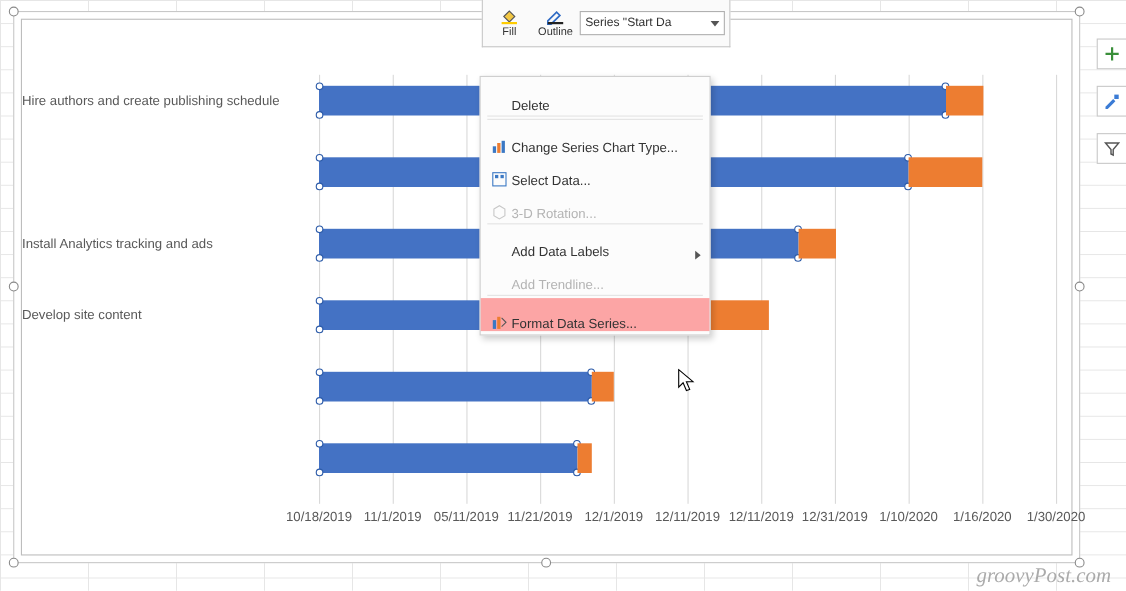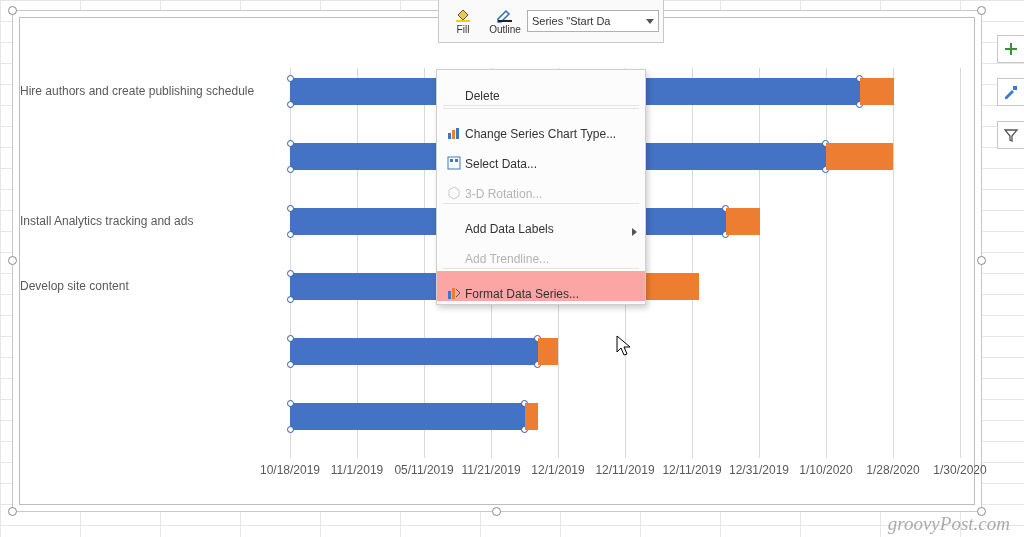--- a/index.html
+++ b/index.html
@@ -125,21 +125,21 @@
 
     <div class="xtick" style="left:270px">10/18/2019</div>
     <div class="xtick" style="left:337px">11/1/2019</div>
     <div class="xtick" style="left:404px">05/11/2019</div>
     <div class="xtick" style="left:471px">11/21/2019</div>
     <div class="xtick" style="left:538px">12/1/2019</div>
     <div class="xtick" style="left:605px">12/11/2019</div>
     <div class="xtick" style="left:672px">12/11/2019</div>
     <div class="xtick" style="left:739px">12/31/2019</div>
     <div class="xtick" style="left:806px">1/10/2020</div>
-    <div class="xtick" style="left:873px">1/28/2020</div>
+    <div class="xtick" style="left:873px">1/16/2020</div>
     <div class="xtick" style="left:940px">1/30/2020</div>
 
     <div class="bar-row" style="top:60px">
       <div class="bar-blue" style="left:0;width:570px">
         <span class="bar-sel-dot" style="left:-3px;top:-3px"></span>
         <span class="bar-sel-dot" style="right:-3px;top:-3px"></span>
         <span class="bar-sel-dot" style="left:-3px;bottom:-3px"></span>
         <span class="bar-sel-dot" style="right:-3px;bottom:-3px"></span>
       </div>
       <div class="bar-orange" style="left:570px;width:34px"></div>

